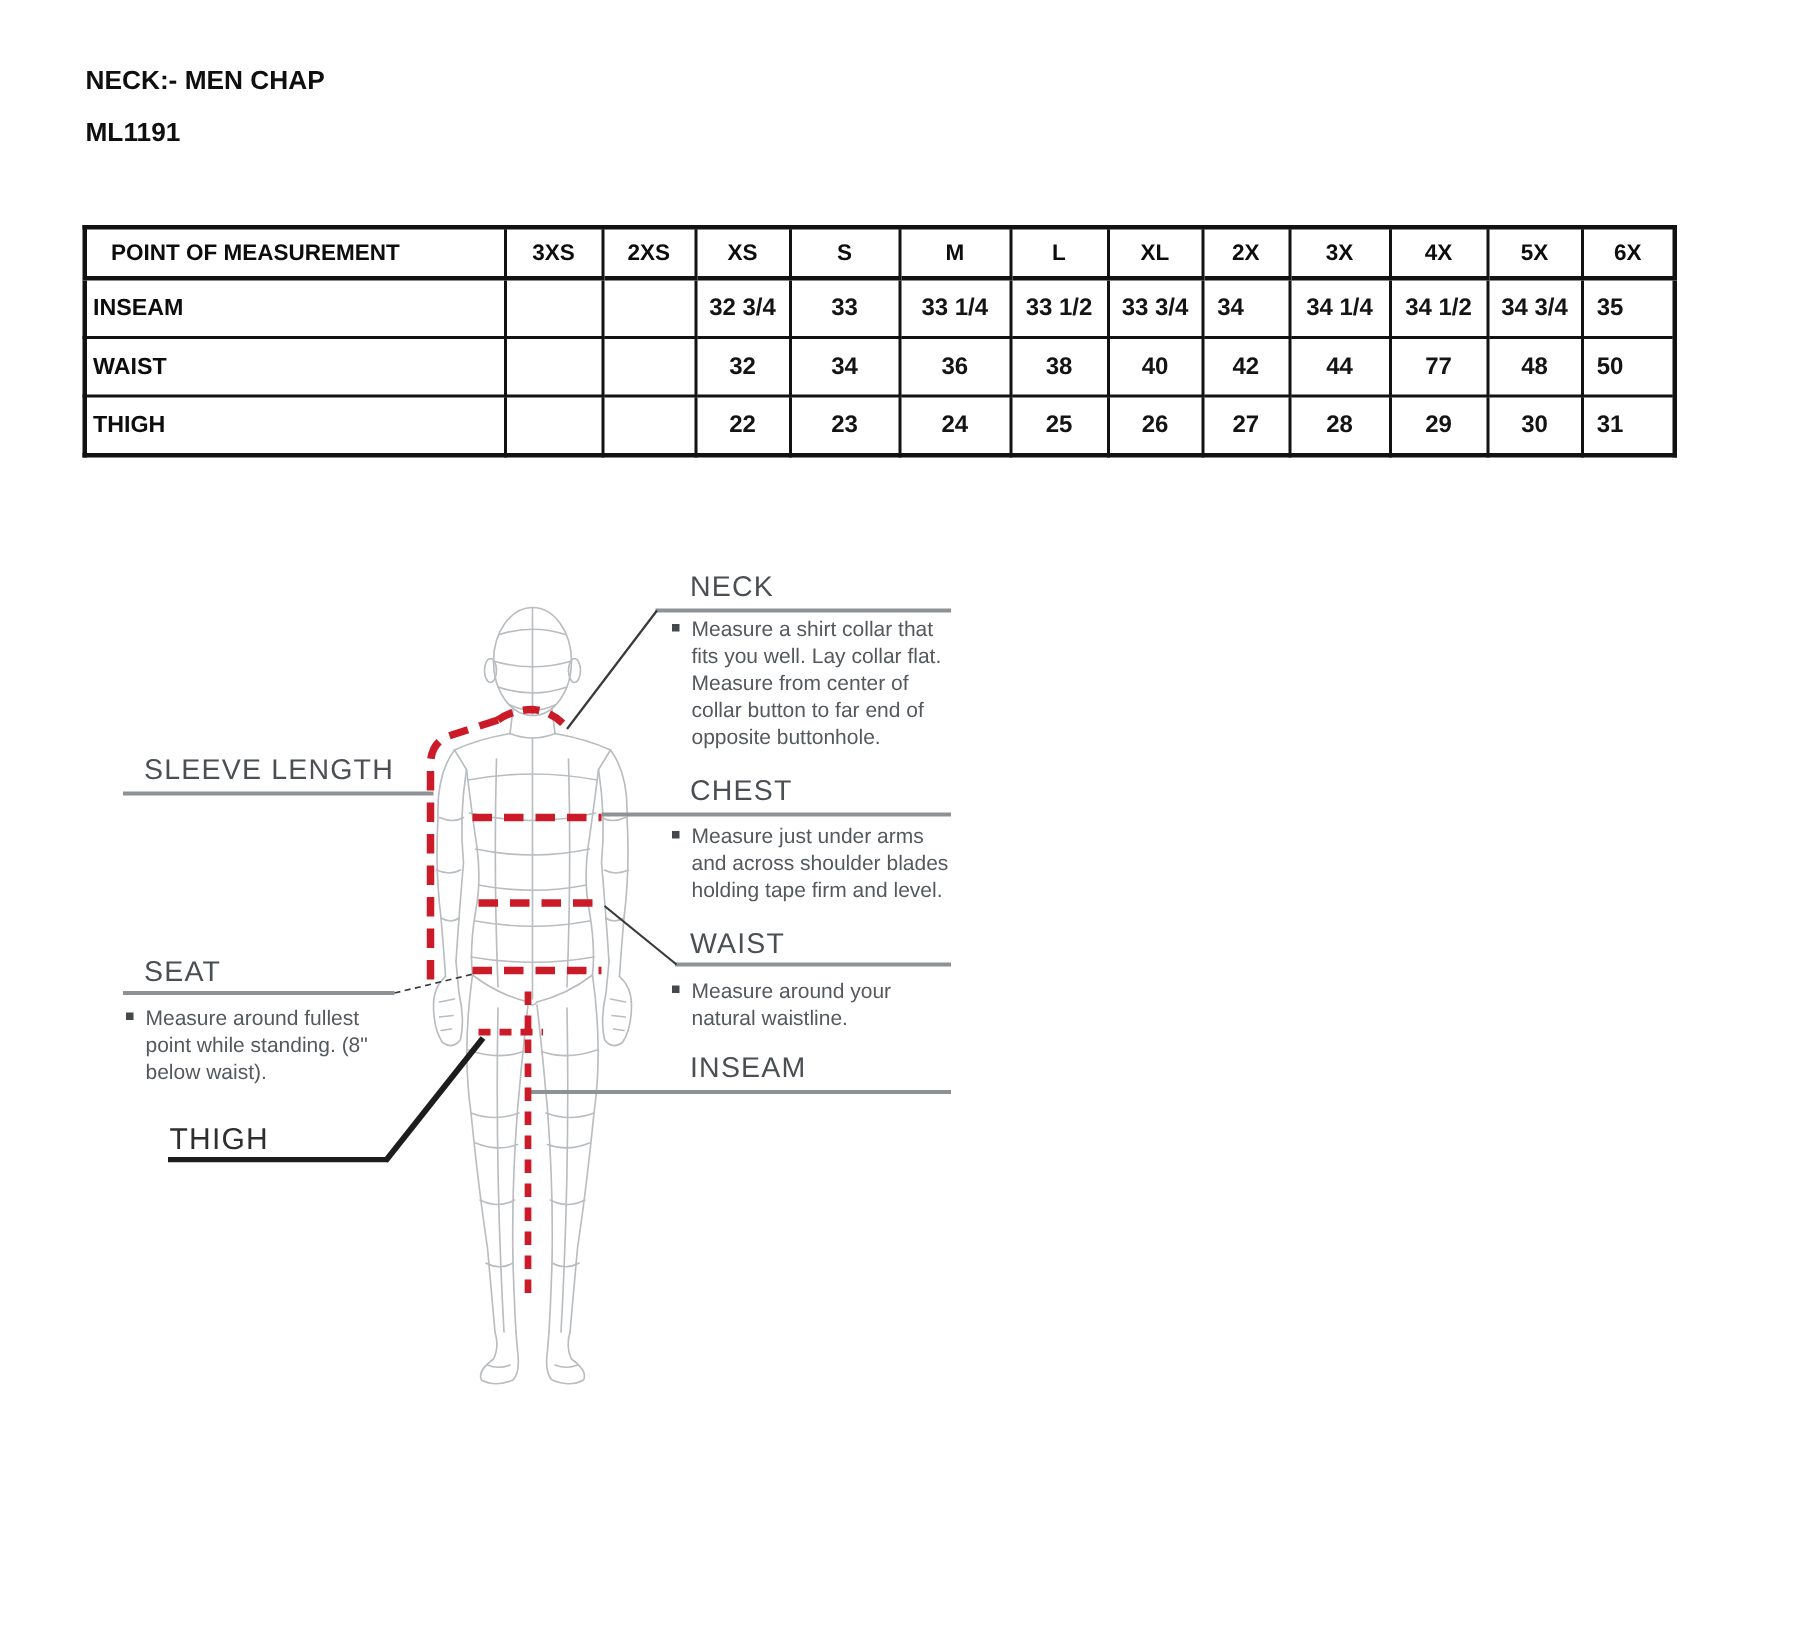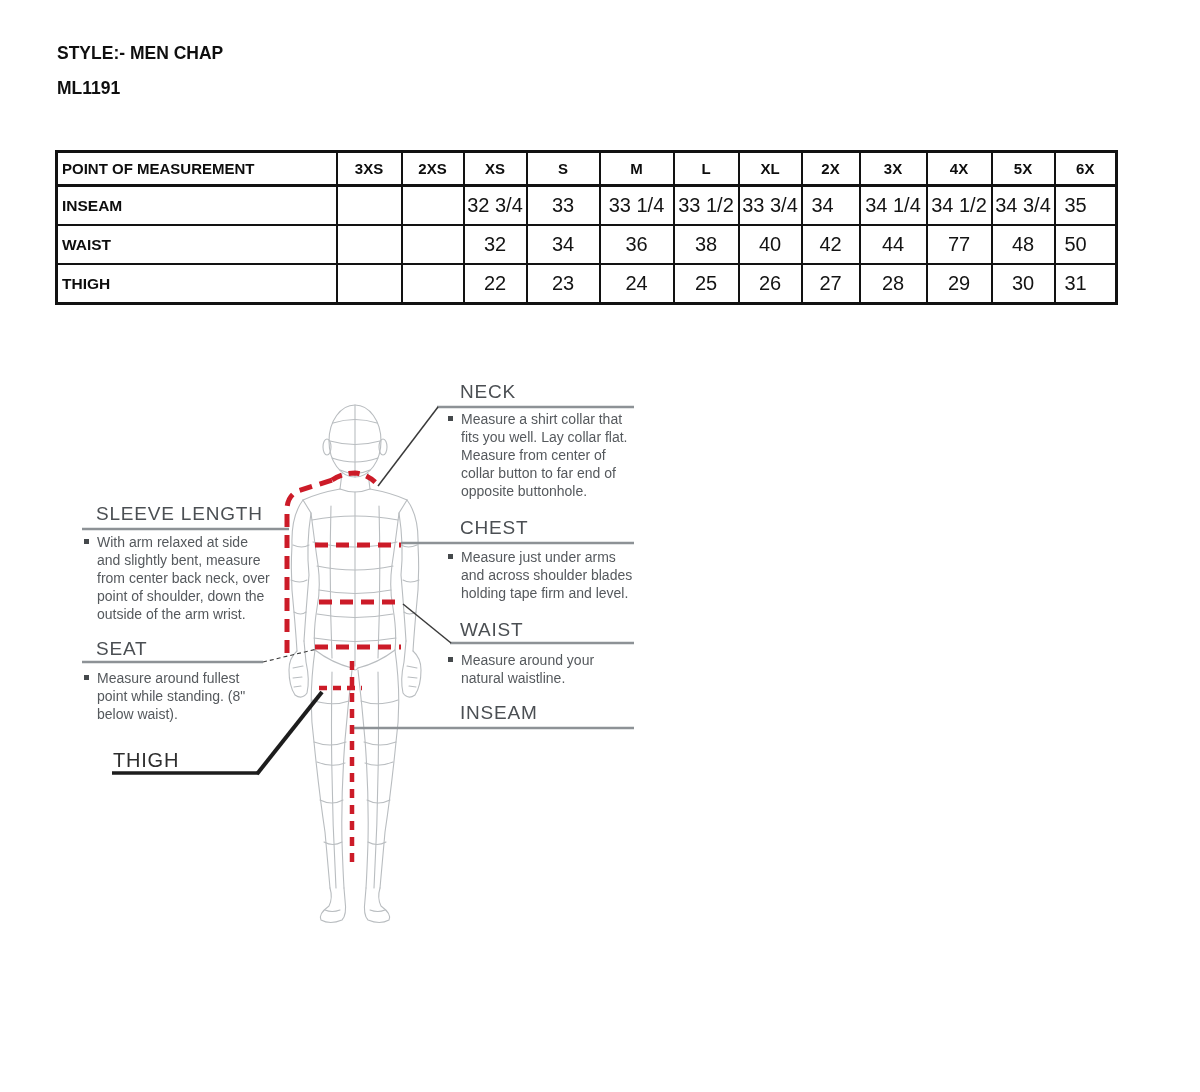--- a/index.html
+++ b/index.html
@@ -7,39 +7,39 @@
         font-family:"Liberation Sans", sans-serif;}
   .doc-title{position:absolute;left:57px;top:43px;font-size:17.5px;font-weight:700;color:#0f0f0f;}
   .doc-model{position:absolute;left:57px;top:78px;font-size:17.5px;font-weight:700;color:#0f0f0f;}
   .note{position:absolute;left:57px;top:331px;font-size:15.5px;font-weight:700;color:#0f0f0f;}
 
   
   #table-wrap{position:absolute;left:55px;top:150px;width:1060px;}
   table{border-collapse:collapse;table-layout:fixed;width:1060px;border:3px solid #121212;}
   th,td{border:2.5px solid #121212;overflow:hidden;white-space:nowrap;}
   thead th{font-size:15px;font-weight:700;height:29px;text-align:center;border-bottom:3.5px solid #121212;color:#0d0d0d;}
-  thead th.pom{text-align:left;padding-left:4px;}
+  thead th.pom{text-align:left;padding-left:16px;}
   tbody th{font-size:15.5px;font-weight:700;text-align:left;padding-left:4px;height:35px;color:#0d0d0d;}
-  tbody td{font-size:20px;font-weight:400;text-align:center;color:#141414;}
+  tbody td{font-size:16px;font-weight:700;text-align:center;color:#141414;}
   tbody td.cell-left{text-align:left;padding-left:9px;}
 
   
   .sec-title{position:absolute;font-size:19px;letter-spacing:0.8px;color:#4b4f53;font-weight:400;}
   .desc{position:absolute;display:flex;gap:8px;font-size:14px;line-height:1.28;color:#55595d;}
   .desc .bullet{width:5px;height:5px;background:#45494c;margin-top:5px;flex:none;}
   .thigh-title{color:#2e2e2e;}
   .thigh-desc{position:absolute;font-size:15.5px;line-height:1.25;color:#2f2f2f;}
   svg#diagram-svg{position:absolute;left:0;top:0;}
 </style>
 </head>
 <body>
 
 <div id="page">
 
-  <div class="doc-title">STYLE:- MEN CHAP</div>
+  <div class="doc-title">NECK:- MEN CHAP</div>
   <div class="doc-model">ML1191</div>
 
   <div id="table-wrap">
     <table>
       <colgroup>
         <col style="width:280px">
           <col style="width:65px">
           <col style="width:62px">
           <col style="width:63px">
         <col style="width:73px">
@@ -243,24 +243,20 @@
 
   <div class="sec-title" style="left:460px;top:619px">WAIST</div>
   <div class="desc" style="left:448px;top:652px">
     <span class="bullet"></span>
     <span class="txt" style="width:150px">Measure around your natural waistline.</span>
   </div>
 
   <div class="sec-title" style="left:460px;top:702px">INSEAM</div>
 
   <div class="sec-title" style="left:96px;top:503px">SLEEVE LENGTH</div>
-  <div class="desc" style="left:84px;top:534px">
-    <span class="bullet"></span>
-    <span class="txt" style="width:178px">With arm relaxed at side and slightly bent, measure from center back neck, over point of shoulder, down the outside of the arm wrist.</span>
-  </div>
 
   <div class="sec-title" style="left:96px;top:638px">SEAT</div>
   <div class="desc" style="left:84px;top:670px">
     <span class="bullet"></span>
     <span class="txt" style="width:160px">Measure around fullest point while standing. (8" below waist).</span>
   </div>
 
   <div class="sec-title thigh-title" style="left:113px;top:749px;font-size:20px">THIGH</div>
 
 </div>

